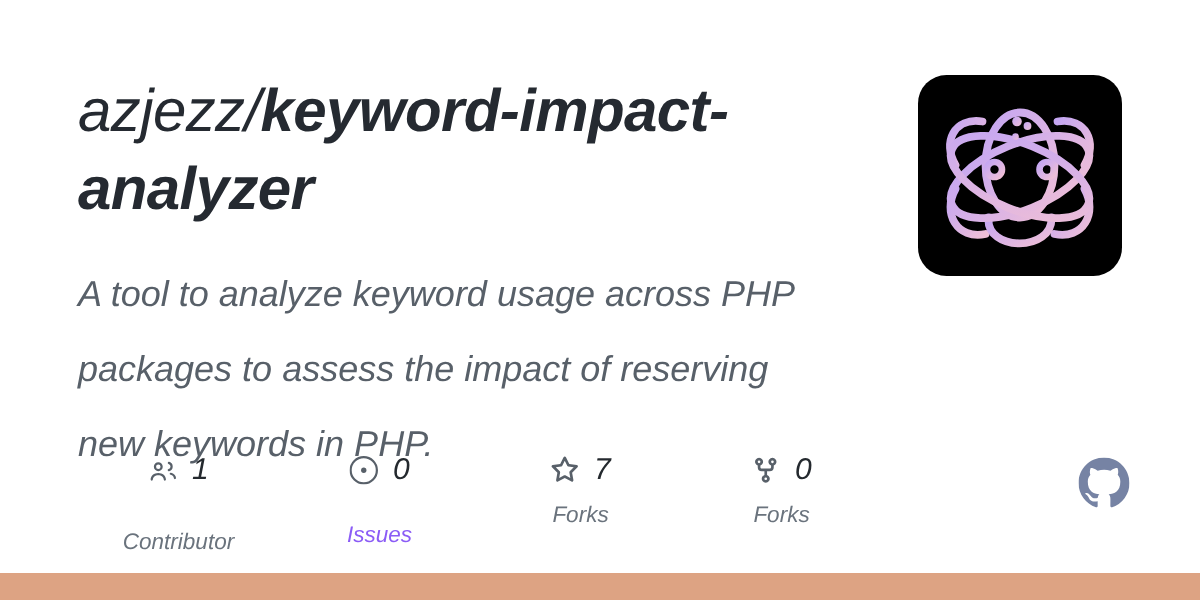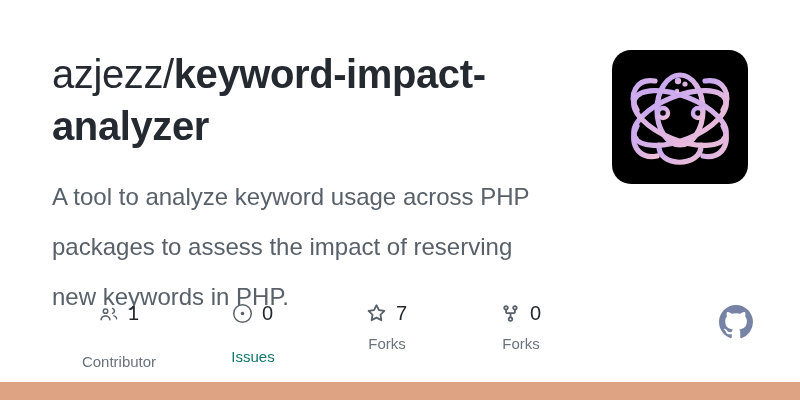--- a/index.html
+++ b/index.html
@@ -124,21 +124,21 @@
     position: absolute;
     left: 0;
     bottom: 0;
     width: 800px;
     height: 18px;
   }
 </style>
 </head>
 <body>
 
-<div id="card" style="background: rgb(255, 255, 255);">
+<div id="card" style="background: rgb(255, 255, 255); font-style: italic;">
 
   <div id="repo-title" style="color: rgb(37, 42, 49);">
     <span class="owner">azjezz</span><span class="sep">/</span><span class="name">keyword-impact-analyzer</span>
   </div>
 
   <div id="repo-description" style="color: rgb(88, 96, 105);">A tool to analyze keyword usage across PHP packages to assess the impact of reserving new keywords in PHP.</div>
 
   <div id="repo-avatar" style="background: rgb(0, 0, 0);">
     <svg viewBox="0 0 136 134" xmlns="http://www.w3.org/2000/svg">
       <defs>
@@ -194,21 +194,21 @@
     <div class="stat">
       <div class="stat-top">
         <span class="stat-icon">
           <svg width="19" height="19" viewBox="0 0 16 16" fill="currentColor" aria-hidden="true">
             <path d="M8 9.5a1.5 1.5 0 1 0 0-3 1.5 1.5 0 0 0 0 3Z"></path>
             <path d="M8 0a8 8 0 1 1 0 16A8 8 0 0 1 8 0ZM1.25 8a6.75 6.75 0 1 0 13.5 0 6.75 6.75 0 0 0-13.5 0Z"></path>
           </svg>
         </span>
         <span class="stat-value" style="color: rgb(36, 41, 46);">0</span>
       </div>
-      <span class="stat-label" style="color: #0f766e; margin-top: 23px;">Issues</span>
+      <span class="stat-label" style="color: #8b5cf6; margin-top: 23px;">Issues</span>
     </div>
 
     <div class="stat">
       <div class="stat-top">
         <span class="stat-icon">
           <svg width="19" height="19" viewBox="0 0 16 16" fill="currentColor" aria-hidden="true">
             <path d="M8 .25a.75.75 0 0 1 .673.418l1.882 3.815 4.21.612a.75.75 0 0 1 .416 1.279l-3.046 2.97.719 4.192a.75.75 0 0 1-1.088.791L8 12.347l-3.766 1.98a.75.75 0 0 1-1.088-.79l.72-4.194L.818 6.374a.75.75 0 0 1 .416-1.28l4.21-.611L7.327.668A.75.75 0 0 1 8 .25Zm0 2.445L6.615 5.5a.75.75 0 0 1-.564.41l-3.097.45 2.24 2.184a.75.75 0 0 1 .216.664l-.528 3.084 2.769-1.456a.75.75 0 0 1 .698 0l2.77 1.456-.53-3.084a.75.75 0 0 1 .216-.664l2.24-2.183-3.096-.45a.75.75 0 0 1-.564-.41L8 2.694Z"></path>
           </svg>
         </span>
         <span class="stat-value" style="color: rgb(36, 41, 46);">7</span>

